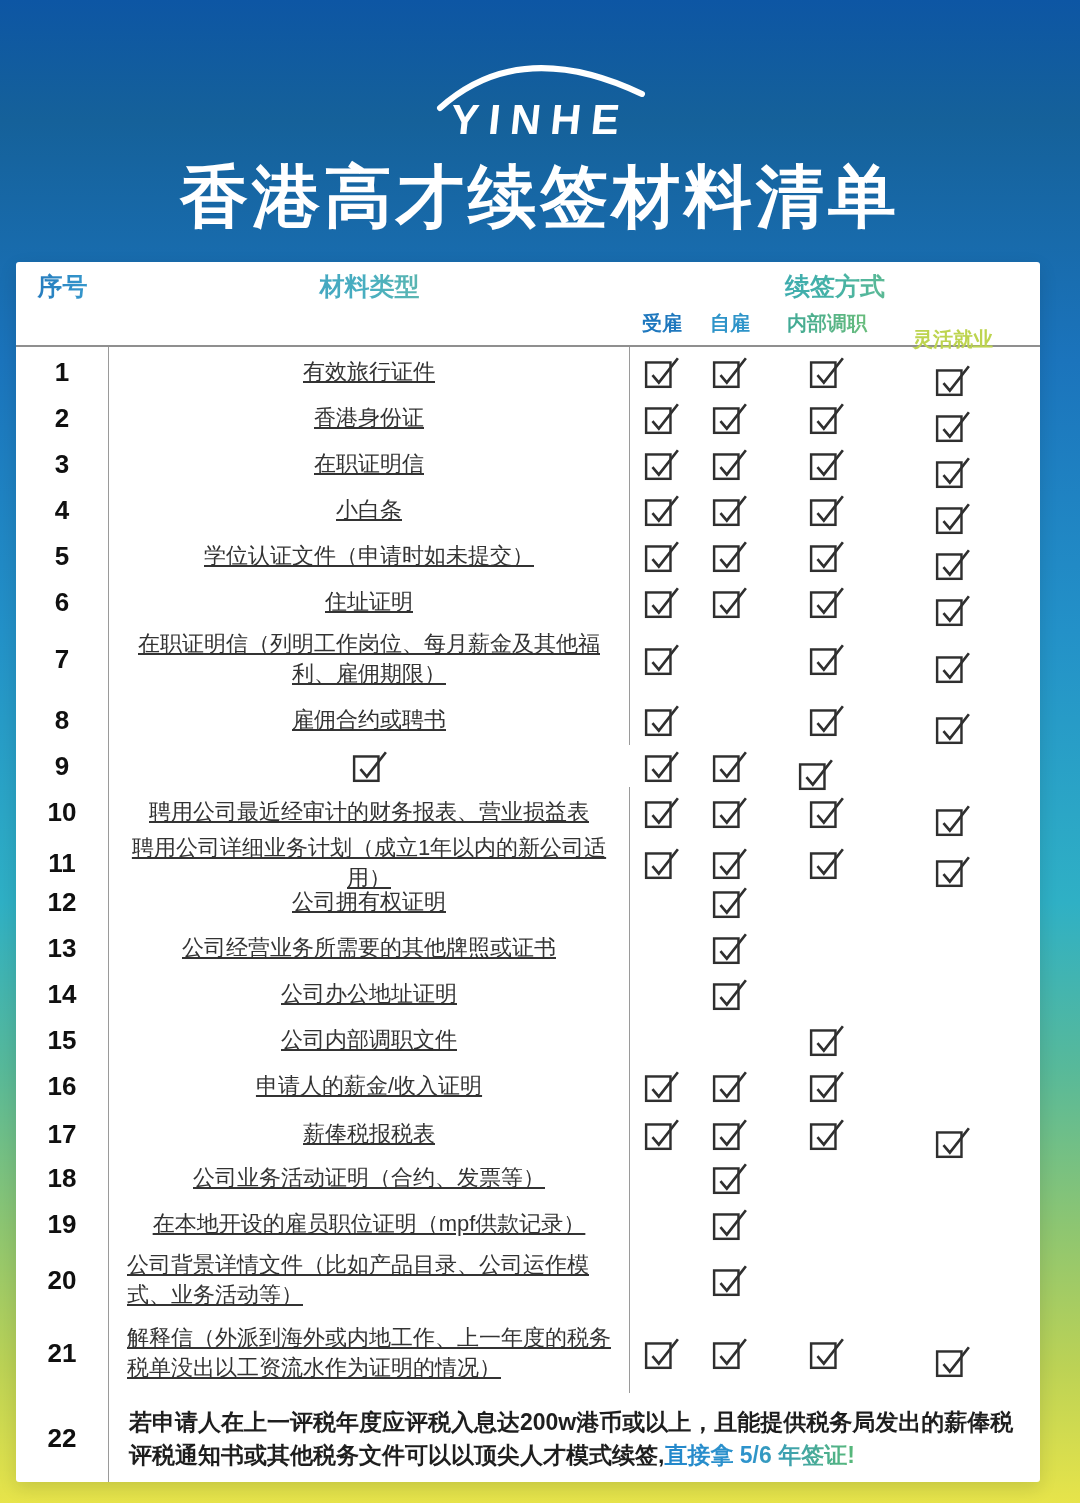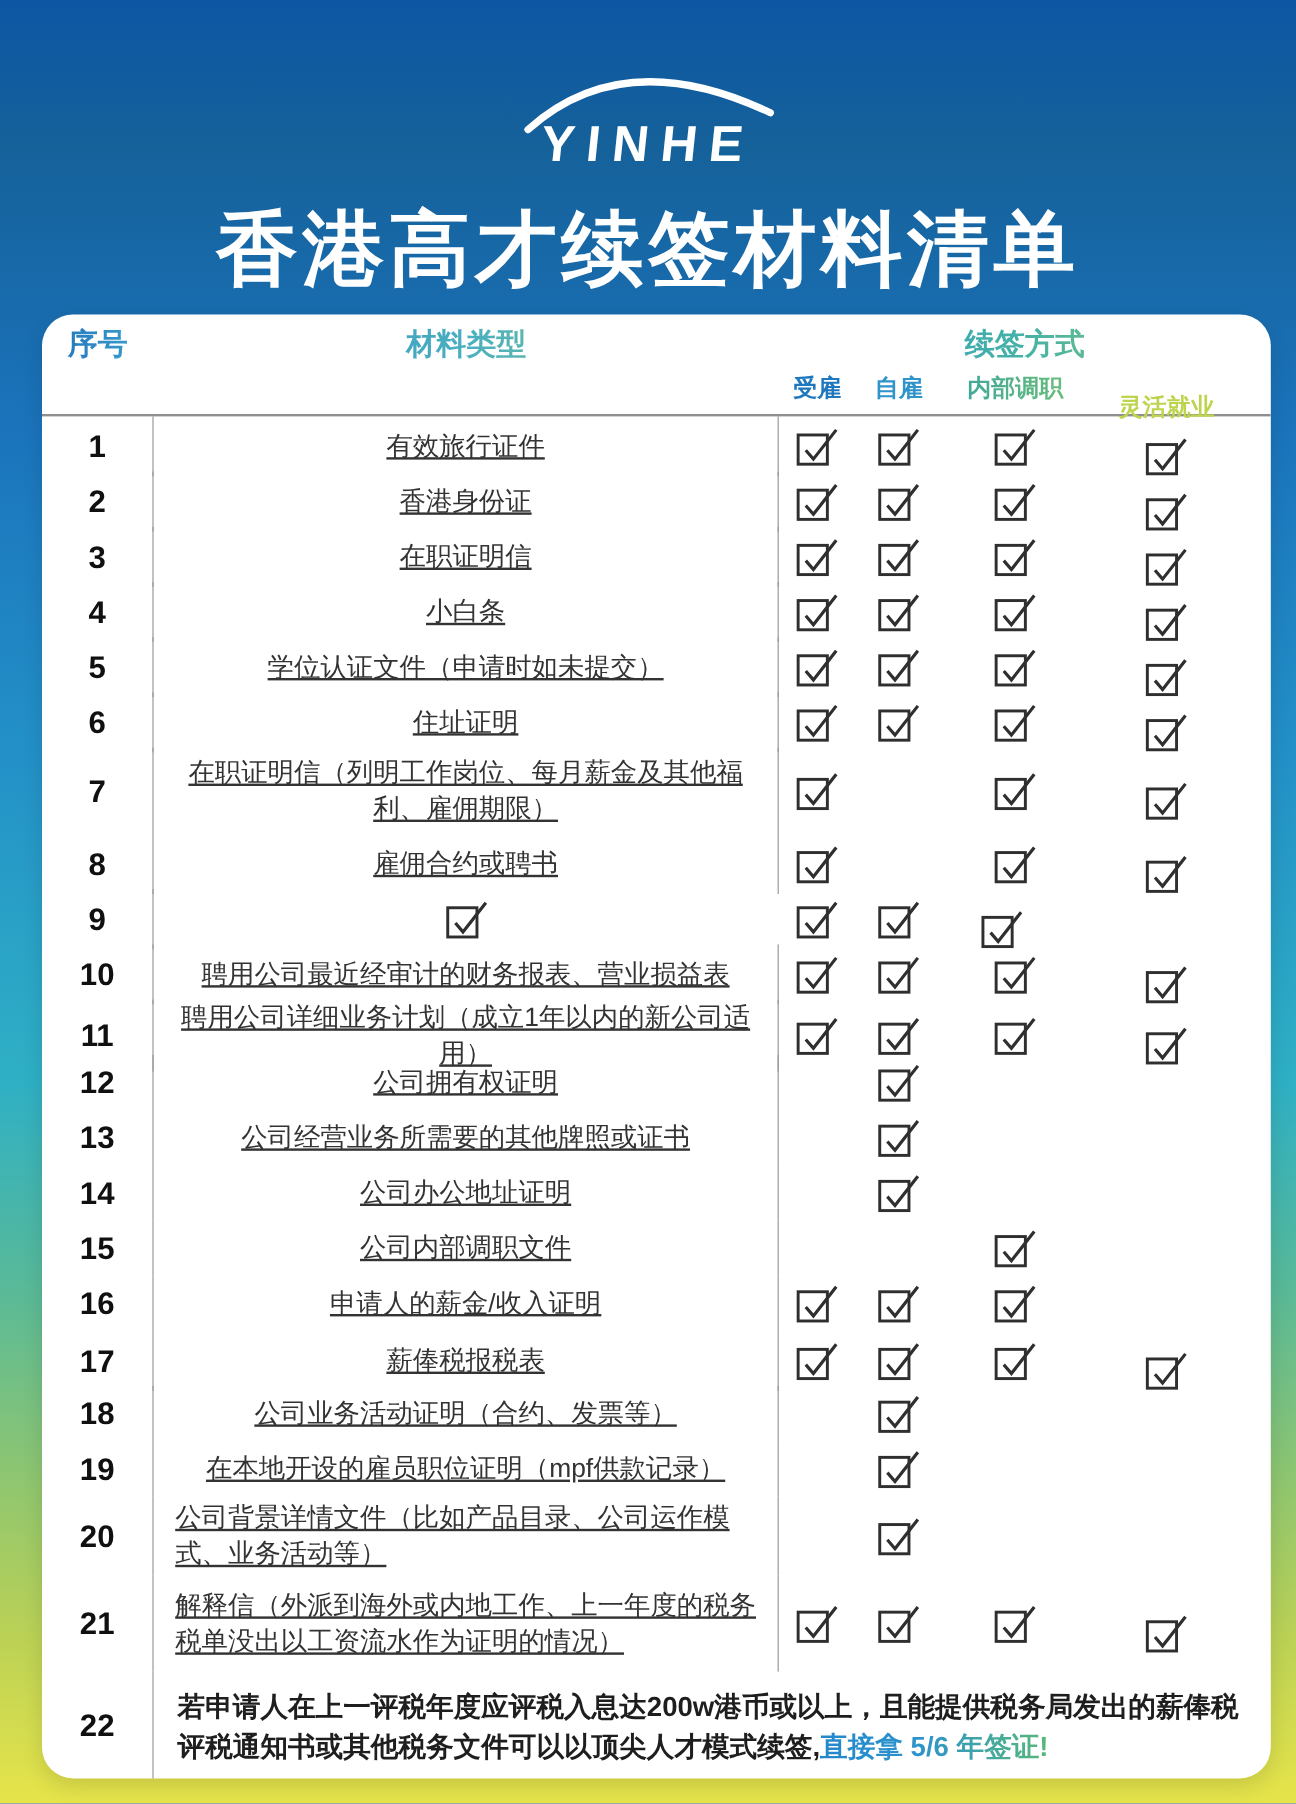--- a/index.html
+++ b/index.html
@@ -23,33 +23,33 @@
   .logo{position:relative;width:260px;height:92px;}
   .logo svg{position:absolute;left:0;top:0;}
   .logo-text{
     position:absolute;left:0;right:0;bottom:0;
     text-align:center;
     color:#ffffff;font-size:42px;font-weight:700;
     letter-spacing:10px;
     transform:skewX(-6deg);
   }
   .page-title{
-    margin-top:30px;
+    margin-top:18px;
     text-align:center;
     color:#ffffff;
     font-size:68px;
     font-weight:900;
     letter-spacing:4px;
     line-height:1.0;
   }
   
   .card{
-    position:absolute;left:35px;top:262px;
+    position:absolute;left:16px;top:262px;
     width:1024px;height:1220px;
-    background:#ffffff;border-radius:26px;
+    background:#ffffff;border-radius:3px;
     box-shadow:0 6px 18px rgba(0,0,0,.12);
     overflow:hidden;
   }
   .grid6{
     display:grid;
     grid-template-columns:93px 521px 64px 72px 122px 1fr;
   }
   
   .thead{border-bottom:2px solid #8f8f8f;height:83px;}
   .thead-top{height:48px;align-items:center;}

